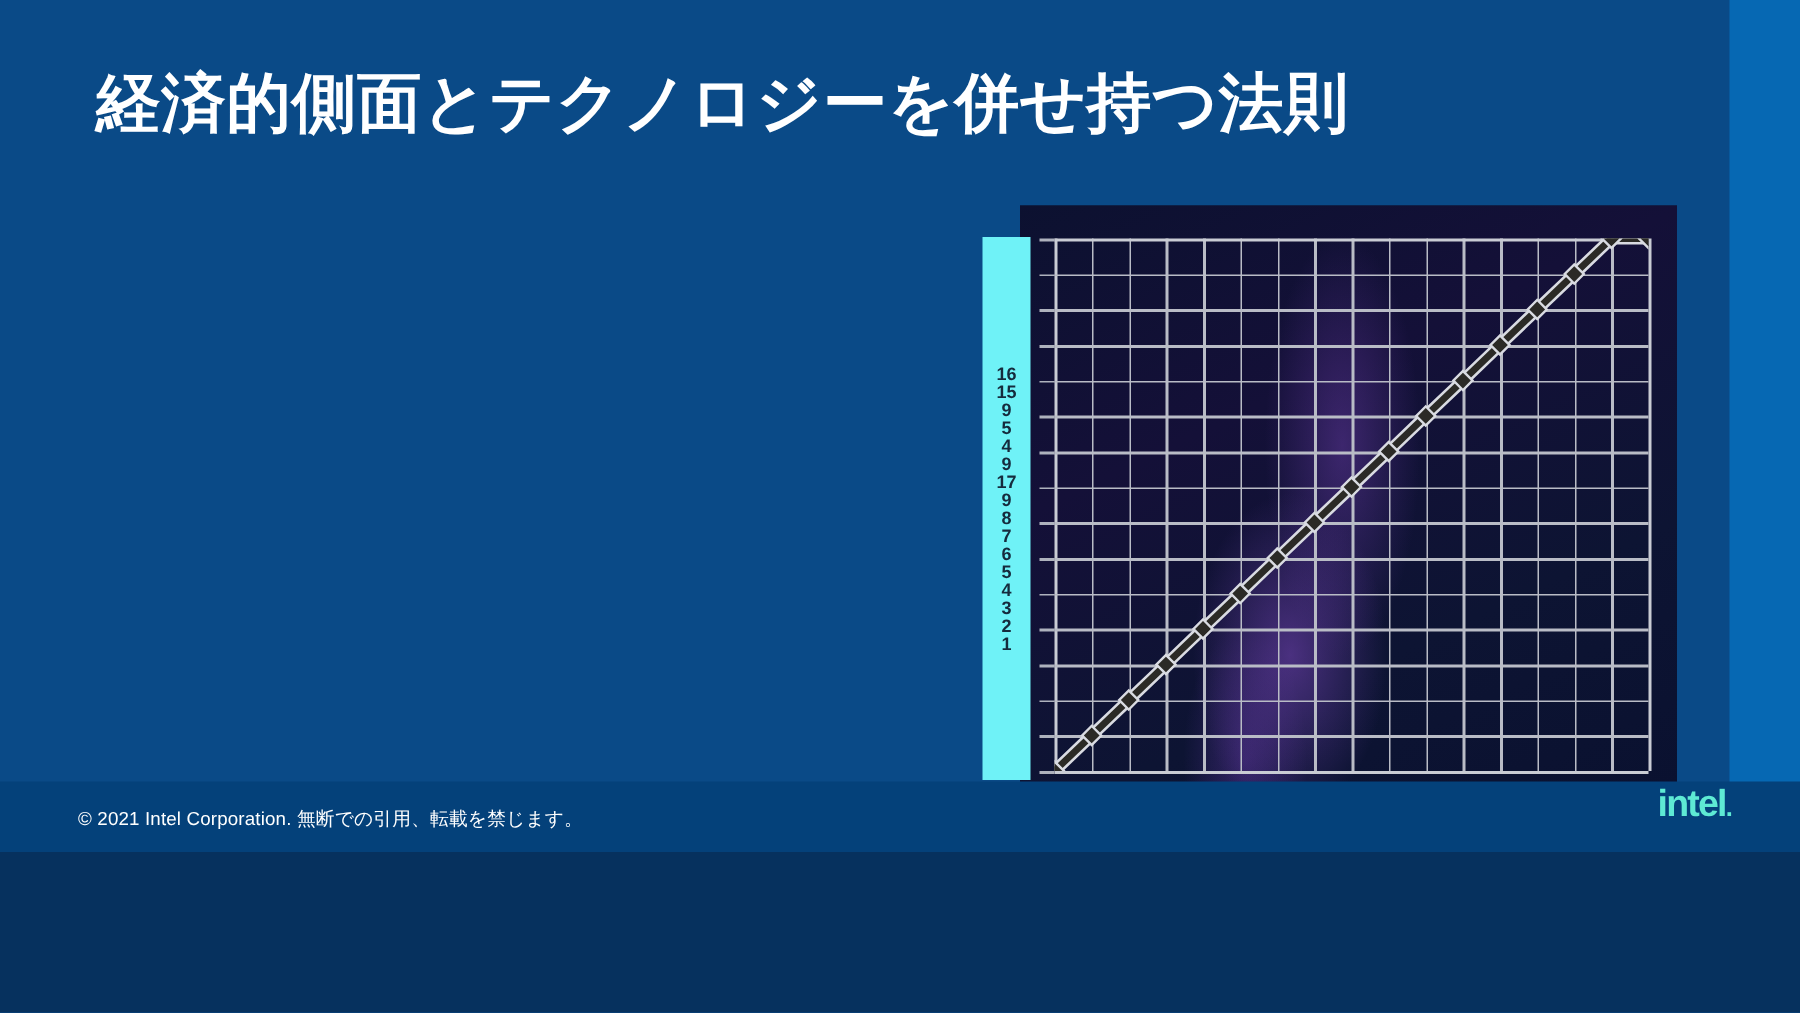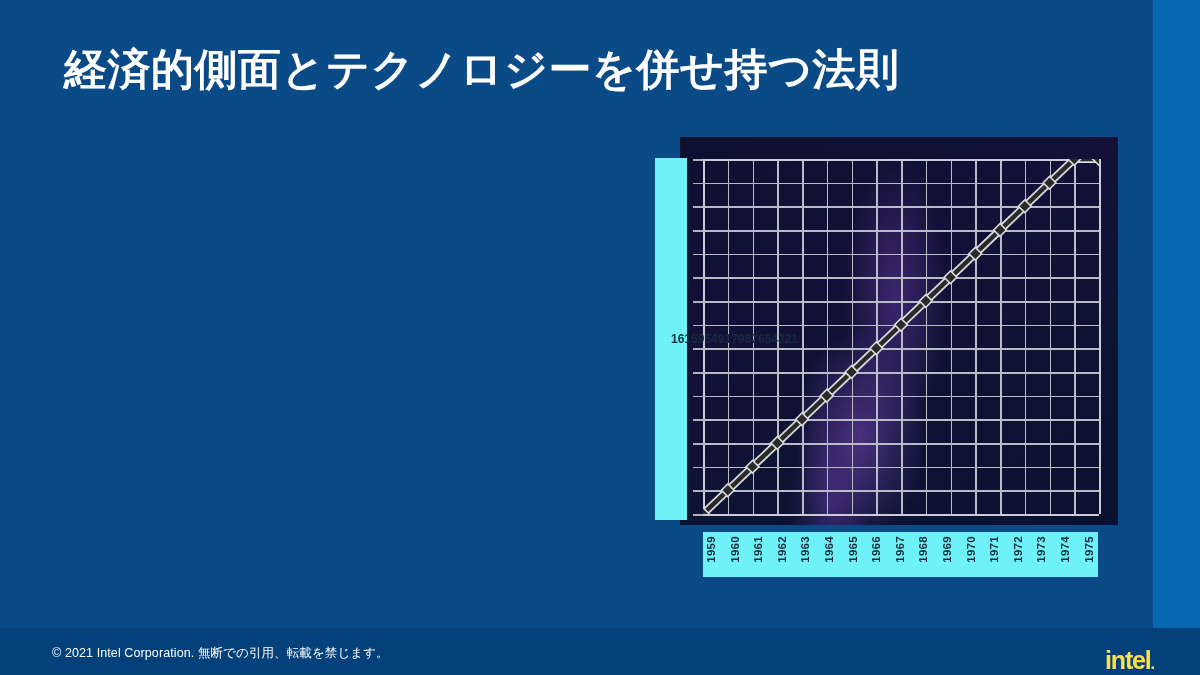--- a/index.html
+++ b/index.html
@@ -3,43 +3,43 @@
 <meta charset="utf-8">
 <style>
   * { margin:0; padding:0; box-sizing:border-box; }
   html,body{ background:#06315e; }
   body{
     font-family:"Liberation Sans","DejaVu Sans",sans-serif;
     -webkit-font-smoothing:antialiased;
   }
   .slide{
     position:relative;
-    width:1200px; height:675px;
+    width:1200px; height:568px;
     background:#0a4a87;
     overflow:hidden;
   }
   
   .accent-stripe{
     position:absolute; left:1153px; top:0; width:47px; height:628px;
     background:#0668b3;
   }
   
   .footer-band{
     position:absolute; left:0; bottom:0; width:1200px; height:47px;
     background:#04417a;
   }
   .footer-text{
     position:absolute; left:52px; bottom:13px;
     color:#ffffff; font-size:12.5px; letter-spacing:.1px;
     white-space:nowrap;
     margin-top:16px;
   }
   .intel-logo{
-    position:absolute; right:46px; bottom:2px;
-    color:#fde047; font-size:25px; font-weight:700;
+    position:absolute; right:46px; bottom:19px;
+    color:#5eead4; font-size:25px; font-weight:700;
     letter-spacing:-1.2px; line-height:1;text-align:center;
   }
   .intel-logo .dot{ font-size:17px; }
 
   
   .title{
     position:absolute; left:64px; top:44px;
     color:#ffffff; font-size:43px; font-weight:700;
     letter-spacing:.5px; line-height:1.18;
     white-space:nowrap;
@@ -87,22 +87,22 @@
   .tick-stub{ position:absolute; left:-10px; width:10px; height:1.5px; background:#aeb2bd; }
 
   
   .dataline{ position:absolute; left:23px; top:22px; width:396px; height:355px; }
 
   
   .ylabels{
     position:absolute; left:0; top:21px;
     width:30px; height:362px;
     background:#6ff2f7;
-    display:flex; flex-direction:row;
-    align-items:center; justify-content:space-between;
+    display:flex; flex-direction:column;
+    align-items:center; justify-content:center;
     padding:2px 16px;
   }
   .ylabels span{
     color:#152b3d; font-size:12px; font-weight:600;
     line-height:1; font-family:"Liberation Sans",sans-serif;
   }
   .xlabels{
     position:absolute; left:48px; top:395px;
     width:395px; height:45px;
     background:#6ff2f7;

